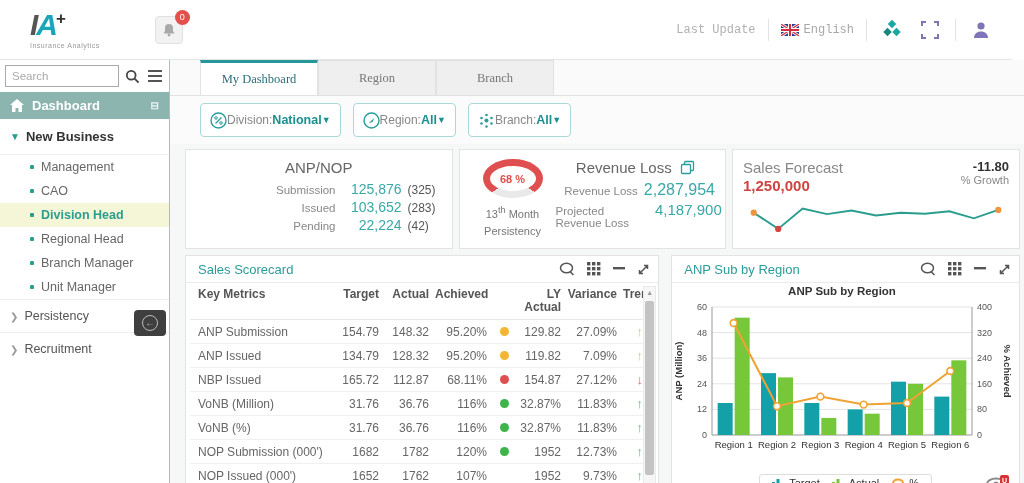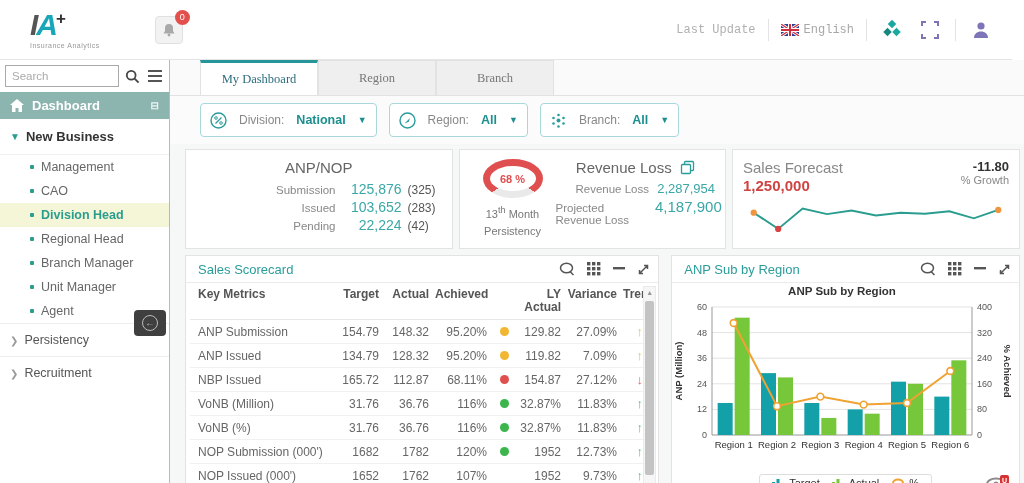--- a/index.html
+++ b/index.html
@@ -53,21 +53,21 @@
     font-size:10px; display:flex; align-items:center; justify-content:center; line-height:1; }
 
   
   .main { position:absolute; top:60px; left:170px; right:0; bottom:0; background:#f6f7f7; }
   .tabbar { height:36px; background:#fafafa; border-bottom:1px solid #e2e2e2; display:flex; padding-left:30px; }
   .tab { width:118px; display:flex; align-items:center; justify-content:center; font-size:12.5px;
     font-family:"Liberation Serif", serif; color:#777; background:#efefef; border:1px solid #e2e2e2;
     border-bottom:none; cursor:pointer; }
   .tab.active { background:#fff; color:#2c6d7d; border-top:3px solid #27969b; }
   .filters { display:flex; gap:12px; padding:7px 0 7px 30px; background:#fbfbfb; }
-  .chip { display:flex; align-items:center; gap:12px; height:26px; padding:16px 9px; background:#fff;
+  .chip { display:flex; align-items:center; gap:0; height:26px; padding:16px 9px; background:#fff;
     border:1px solid #a9d8da; border-radius:4px; cursor:pointer; }
   .chip .flabel { font-size:12px; color:#888; }
   .chip .fvalue { font-size:12.5px; font-weight:bold; color:#1d8f8f; }
   .chip .caret { color:#1d8f8f; font-size:9px; }
 
   
   .kpi-row { display:flex; gap:6px; margin:5px 4px 0 15px; }
   .kpi-card { background:#fff; border:1px solid #e3e3e3; height:100px; display:flex; padding:9px 10px; }
   .card-anp { width:272px; } .card-pers { width:272px; } .card-fore { width:288px; flex-direction:column; }
   .gauge-col { width:86px; display:flex; flex-direction:column; align-items:center; }
@@ -221,24 +221,20 @@
           <span>Regional Head</span>
         </div>
         <div class="nav-sub">
           <span class="dot"></span>
           <span>Branch Manager</span>
         </div>
         <div class="nav-sub">
           <span class="dot"></span>
           <span>Unit Manager</span>
         </div>
-        <div class="nav-sub">
-          <span class="dot"></span>
-          <span>Agent</span>
-        </div>
       </div>
     <div class="nav-collapsed">
       <span class="chev-gray">❯</span>
       <span>Persistency</span>
     </div>
     <div class="nav-collapsed">
       <span class="chev-gray">❯</span>
       <span>Recruitment</span>
     </div>
     <div class="collapse-btn">
@@ -331,21 +327,21 @@
         <div class="kpi-body">
           <div class="kpi-title">
             <span>Revenue Loss</span>
             <svg width="15" height="15" viewBox="0 0 15 15" fill="none" stroke="#2a9d9b" stroke-width="1.3">
               <rect x="4.5" y="1.5" width="9" height="9" rx="1"></rect>
                 <rect x="1.5" y="4.5" width="9" height="9" rx="1" fill="#fff"></rect>
             </svg>
           </div>
           <div class="kpi-line">
             <span>Revenue Loss</span>
-            <span class="val" style="font-size:13px;">2,287,954</span>
+            <span class="val" style="font-size:16px;">2,287,954</span>
           </div>
           <div class="kpi-line">
             <span>Projected Revenue Loss</span>
             <span class="val" style="font-size:15px;">4,187,900</span>
           </div>
         </div>
       </div>
 
       <div class="kpi-card card-fore">
         <div class="fore-top">

